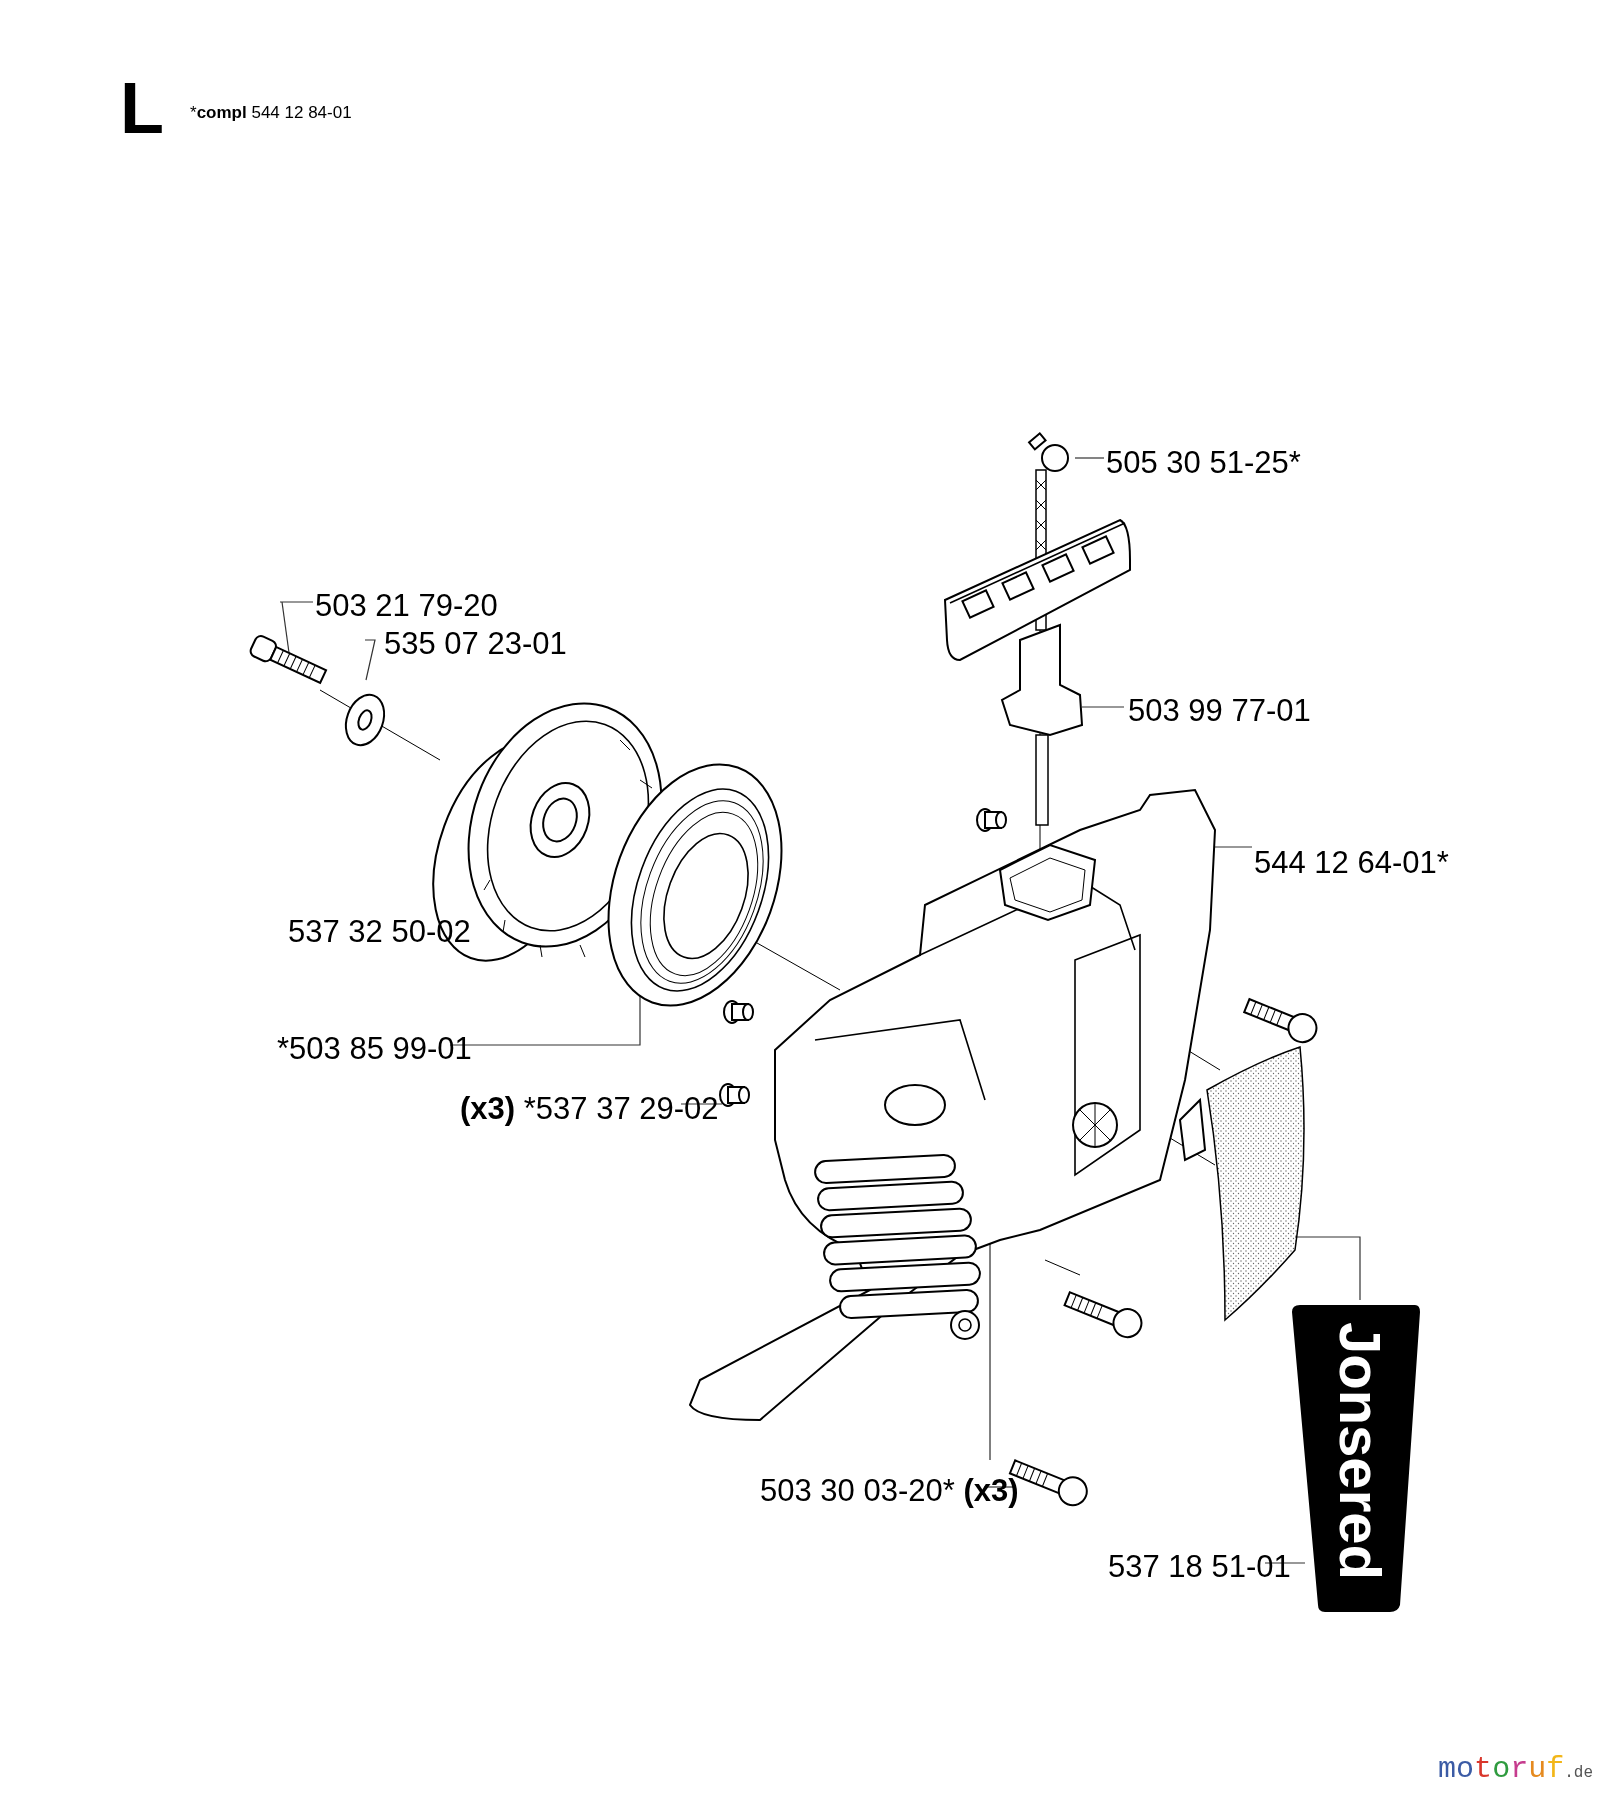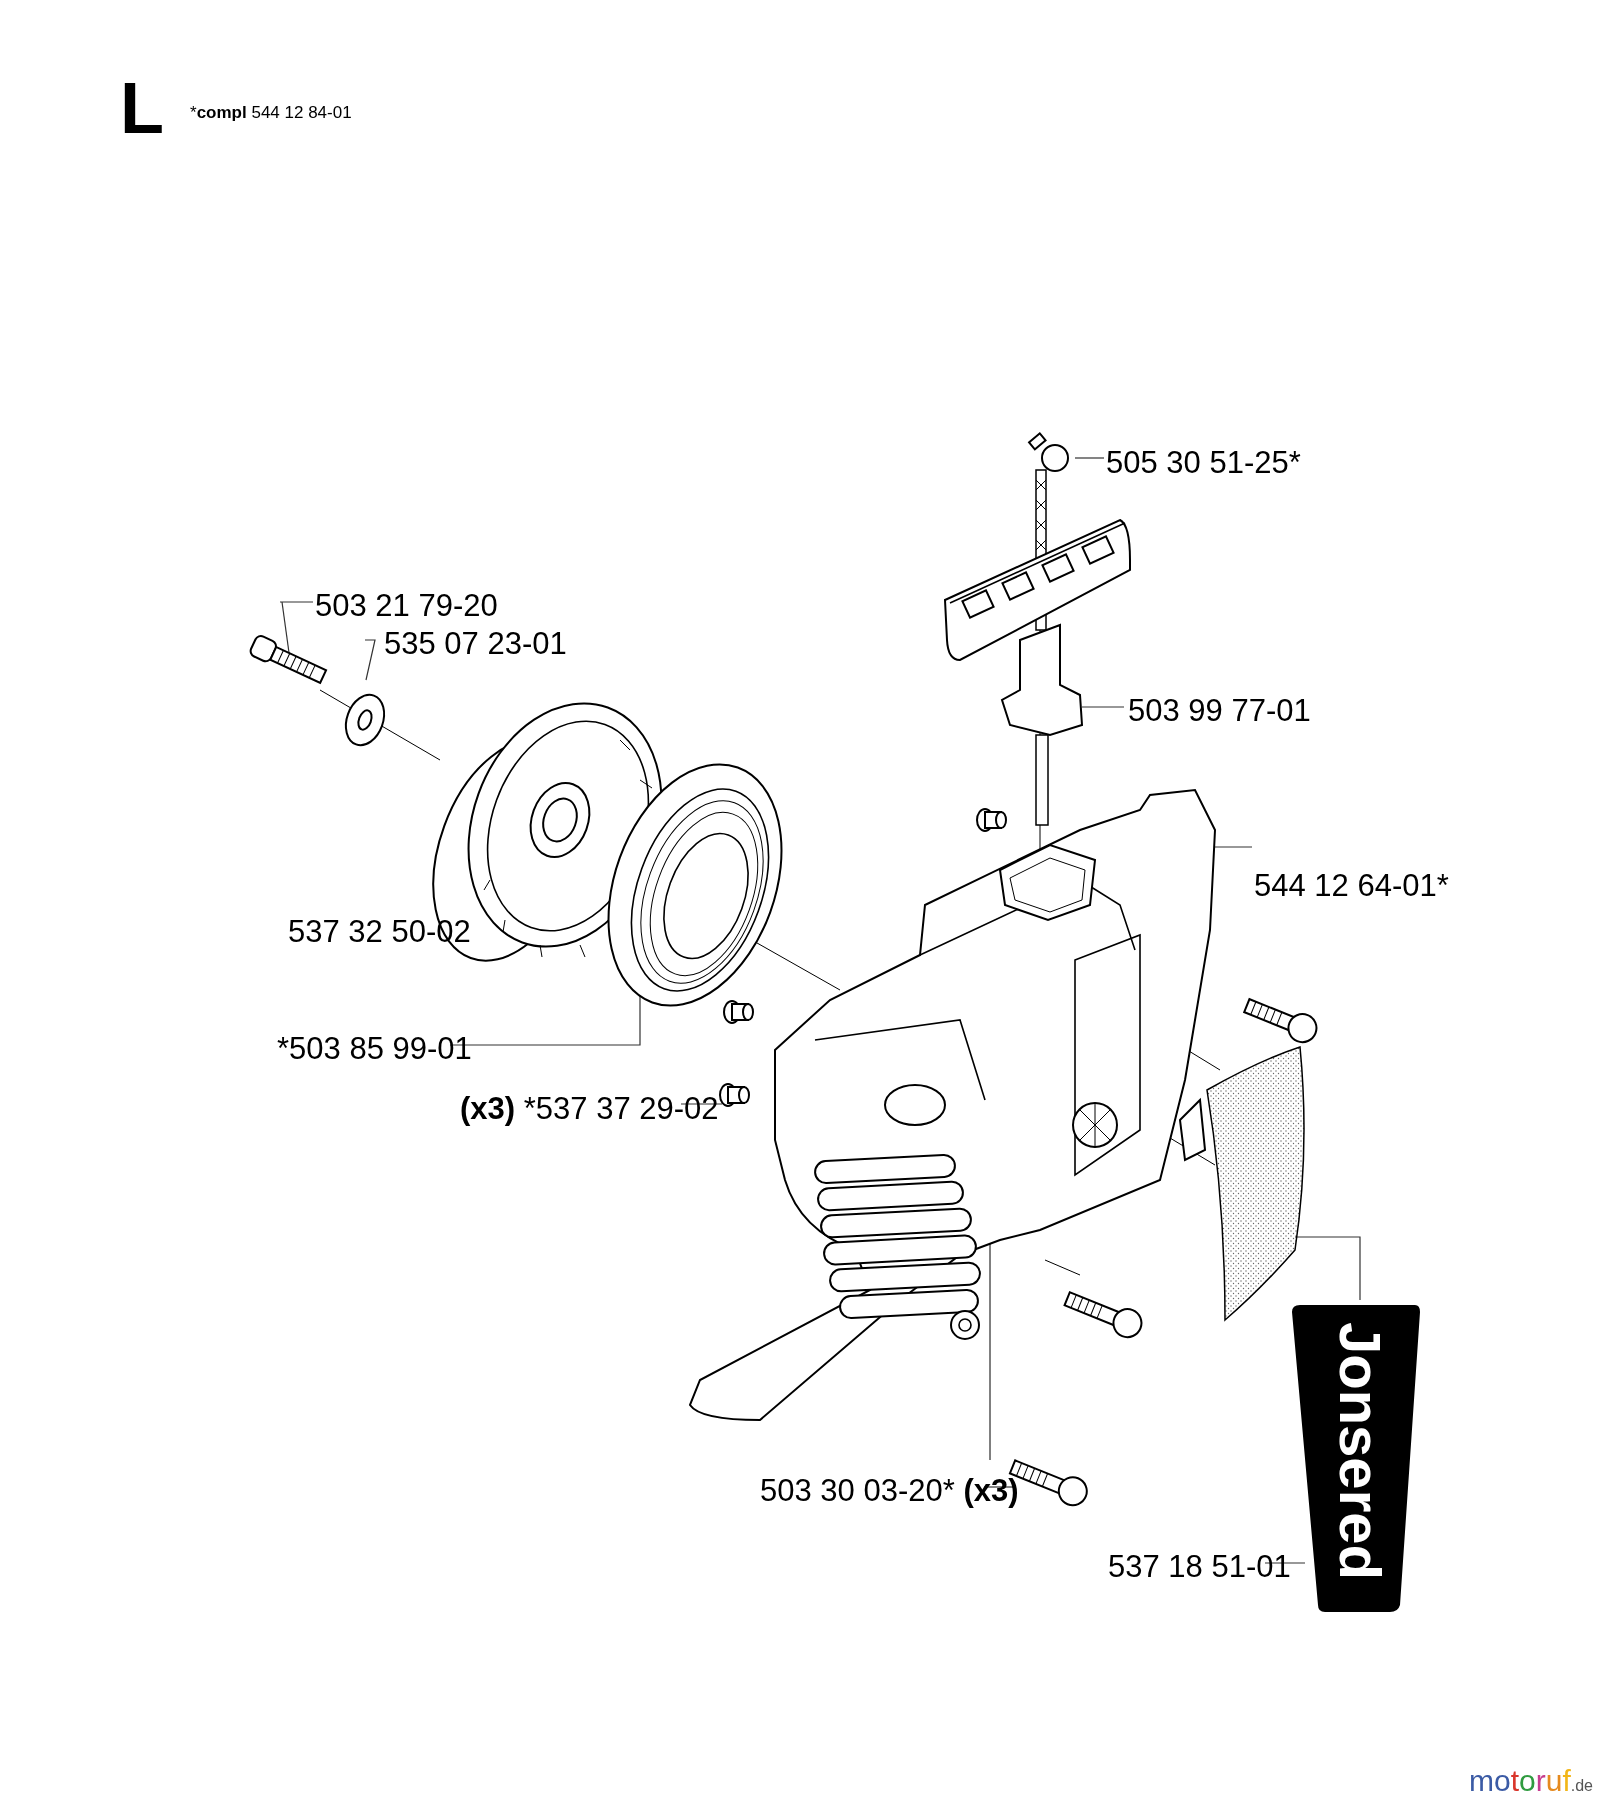--- a/index.html
+++ b/index.html
@@ -9,21 +9,21 @@
   .section-letter { position: absolute; left: 120px; top: 72px; font-size: 72px; font-weight: bold; line-height: 1; }
   .heading { position: absolute; left: 190px; top: 104px; font-size: 17px; line-height: 1; white-space: nowrap; }
   .heading .bold { font-weight: bold; }
   .lbl { position: absolute; font-size: 31px; line-height: 1; white-space: nowrap; }
   .lbl .bold { font-weight: bold; }
   svg.drawing { position: absolute; left: 0; top: 0; }
   .ln { stroke: #000; stroke-width: 1.6; fill: none; }
   .thin { stroke: #000; stroke-width: 1; fill: none; }
   .leader { stroke: #333; stroke-width: 1.2; fill: none; }
   .part { stroke: #000; stroke-width: 2; fill: #fff; }
-  .watermark { position: absolute; right: 18px; bottom: 4px; font-family: Liberation Sans, sans-serif; font-size: 30px; line-height: 1; white-space: nowrap; }
+  .watermark { position: absolute; right: 18px; bottom: 16px; font-family: Liberation Mono, monospace; font-size: 30px; line-height: 1; white-space: nowrap; }
   .watermark .de { font-size: 16px; color: #555; }
 </style>
 </head>
 <body>
 
 <div class="page">
 
   <div class="section-letter">L</div>
   <div class="heading"><span>*</span><span class="bold">compl</span> <span>544 12 84-01</span></div>
 
@@ -175,21 +175,21 @@
       <text x="0" y="0" transform="translate(1340 1322) rotate(90)" fill="#fff" font-family="'Liberation Sans', sans-serif" font-weight="bold" font-size="58">Jonsered</text>
     </g>
   </svg>
 
   <div class="lbl" style="left:1106px;top:447px">505 30 51-25*</div>
   <div class="lbl" style="left:315px;top:590px">503 21 79-20</div>
   <div class="lbl" style="left:384px;top:628px">535 07 23-01</div>
   <div class="lbl" style="left:288px;top:916px">537 32 50-02</div>
   <div class="lbl" style="left:277px;top:1033px">*503 85 99-01</div>
   <div class="lbl" style="left:1128px;top:695px">503 99 77-01</div>
-  <div class="lbl" style="left:1254px;top:870px">544 12 64-01*</div>
+  <div class="lbl" style="left:1254px;top:847px">544 12 64-01*</div>
   <div class="lbl" style="left:460px;top:1093px"><span class="bold">(x3)</span> <span>*537 37 29-02</span></div>
   <div class="lbl" style="left:760px;top:1475px"><span>503 30 03-20*</span> <span class="bold">(x3)</span></div>
   <div class="lbl" style="left:1108px;top:1551px">537 18 51-01</div>
 
   <div class="watermark">
     <span id="wm-main"><span style="color: rgb(59, 91, 165);">m</span><span style="color: rgb(59, 91, 165);">o</span><span style="color: rgb(217, 54, 43);">t</span><span style="color: rgb(47, 155, 63);">o</span><span style="color: rgb(198, 60, 142);">r</span><span style="color: rgb(229, 138, 31);">u</span><span style="color: rgb(242, 182, 24);">f</span></span><span class="de">.de</span>
   </div>
 </div>
 
 </body></html>

